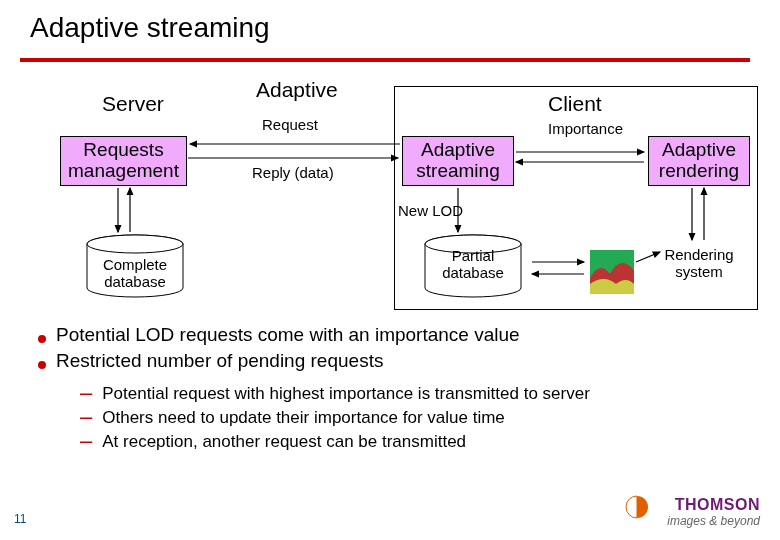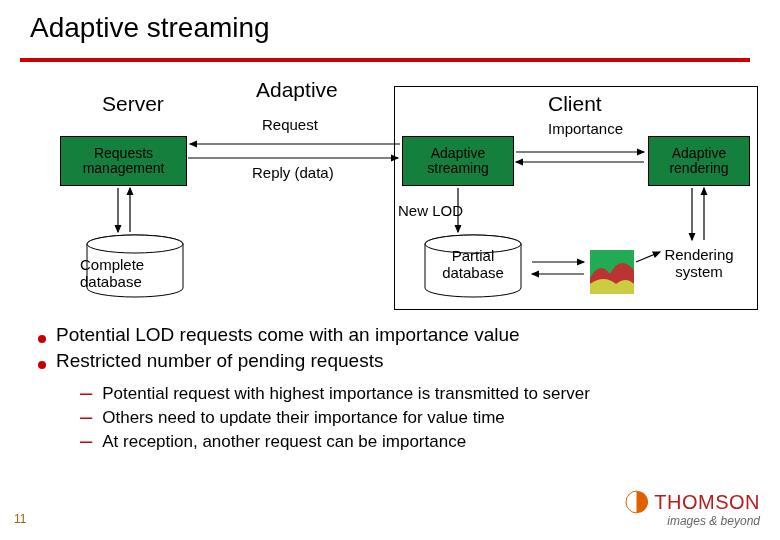--- a/index.html
+++ b/index.html
@@ -1,31 +1,31 @@
 <!DOCTYPE html>
 <html><head>
 <meta charset="utf-8">
 <style>
   html,body{margin:0;padding:0;background:#fff;font-family:Arial,Helvetica,sans-serif;color:#000}
   .page{width:780px;height:540px;position:relative;box-sizing:border-box}
   .title{position:absolute;left:30px;top:12px;font-size:28px}
   .rule{position:absolute;left:20px;top:58px;width:730px;height:4px;background:#c00}
   .sec-label{position:absolute;font-size:21px}
-  .box{position:absolute;border:1px solid #000;background:#15803d;text-align:center;font-size:14px;display:flex;align-items:center;justify-content:center;line-height:1.1}
+  .box{position:absolute;border:1px solid #000;background:#f0abfc;text-align:center;font-size:19px;display:flex;align-items:center;justify-content:center;line-height:1.1}
   .client-rect{position:absolute;border:1px solid #000}
   .txt{position:absolute;font-size:15px}
   .bullets-top{position:absolute;left:38px;font-size:19px}
   .bullets-top .row{display:flex;align-items:center;margin-bottom:4px}
   .bullets-top .dot{width:8px;height:8px;border-radius:4px;background:#c00;margin:8px 10px 0 0;flex:0 0 auto}
   .subs{position:absolute;left:80px;font-size:17px}
   .subs .row{display:flex;align-items:flex-start;margin-bottom:4px}
   .subs .dash{color:#c00;font-size:22px;margin-right:10px;line-height:18px}
-  .pagenum{position:absolute;left:14px;bottom:14px;font-size:12px;color:#a16207}
+  .pagenum{position:absolute;left:14px;bottom:14px;font-size:12px;color:#0c4a6e}
   .logo{position:absolute;right:20px;bottom:12px;text-align:right}
-  .logo .brand{color:#b91c1c;font-size:20px;font-weight:normal;letter-spacing:.5px}
+  .logo .brand{color:#701a75;font-size:16px;font-weight:bold;letter-spacing:.5px}
   .logo .tag{color:#666;font-size:12px;font-style:italic}
   .cyl{position:absolute}
   .terrain{position:absolute;width:44px;height:44px}
   svg{position:absolute;overflow:visible}
 </style>
 </head>
 <body>
 <div class="page">
 
 <div class="title">Adaptive streaming</div>
@@ -43,21 +43,21 @@
 streaming</div>
 <div class="box" style="left:648px;top:136px;width:100px;height:48px;white-space:pre-line">Adaptive
 rendering</div>
 
 <div class="cyl" style="left:80px;top:234px">
   <svg width="110" height="70">
     <ellipse cx="55" cy="10" rx="48" ry="9" fill="#fff" stroke="#000"></ellipse>
     <path d="M7 10 v44 a48 9 0 0 0 96 0 V10" fill="#fff" stroke="#000"></path>
     <ellipse cx="55" cy="10" rx="48" ry="9" fill="#fff" stroke="#000"></ellipse>
   </svg>
-  <div class="txt" style="left:0;top:22px;width:110px;text-align:left;white-space:pre-line">Complete
+  <div class="txt" style="left:0;top:22px;width:110px;text-align:center;white-space:pre-line">Complete
 database</div>
 </div>
 
 <div class="cyl" style="left:418px;top:234px">
   <svg width="110" height="70">
     <ellipse cx="55" cy="10" rx="48" ry="9" fill="#fff" stroke="#000"></ellipse>
     <path d="M7 10 v44 a48 9 0 0 0 96 0 V10" fill="#fff" stroke="#000"></path>
     <ellipse cx="55" cy="10" rx="48" ry="9" fill="#fff" stroke="#000"></ellipse>
   </svg>
   <div class="txt" style="left:0;top:13px;width:110px;text-align:center;white-space:pre-line">Partial
@@ -122,21 +122,21 @@
   <div class="row">
         <span class="dash">–</span>
         <span>Potential request with highest importance is transmitted to server</span>
       </div>
   <div class="row">
         <span class="dash">–</span>
         <span>Others need to update their importance for value time</span>
       </div>
   <div class="row">
         <span class="dash">–</span>
-        <span>At reception, another request can be importance</span>
+        <span>At reception, another request can be transmitted</span>
       </div>
 </div>
 
 <div class="pagenum">11</div>
 <div class="logo">
   <svg width="22" height="22" style="position:absolute;right:112px;top:0">
     <path d="M11 0 a11 11 0 0 1 0 22 Z" fill="#e06000"></path>
     <path d="M11 0 a11 11 0 0 0 0 22 Z" fill="#fff" stroke="#e06000" stroke-width="1"></path>
   </svg>
   <div class="brand">THOMSON</div>

